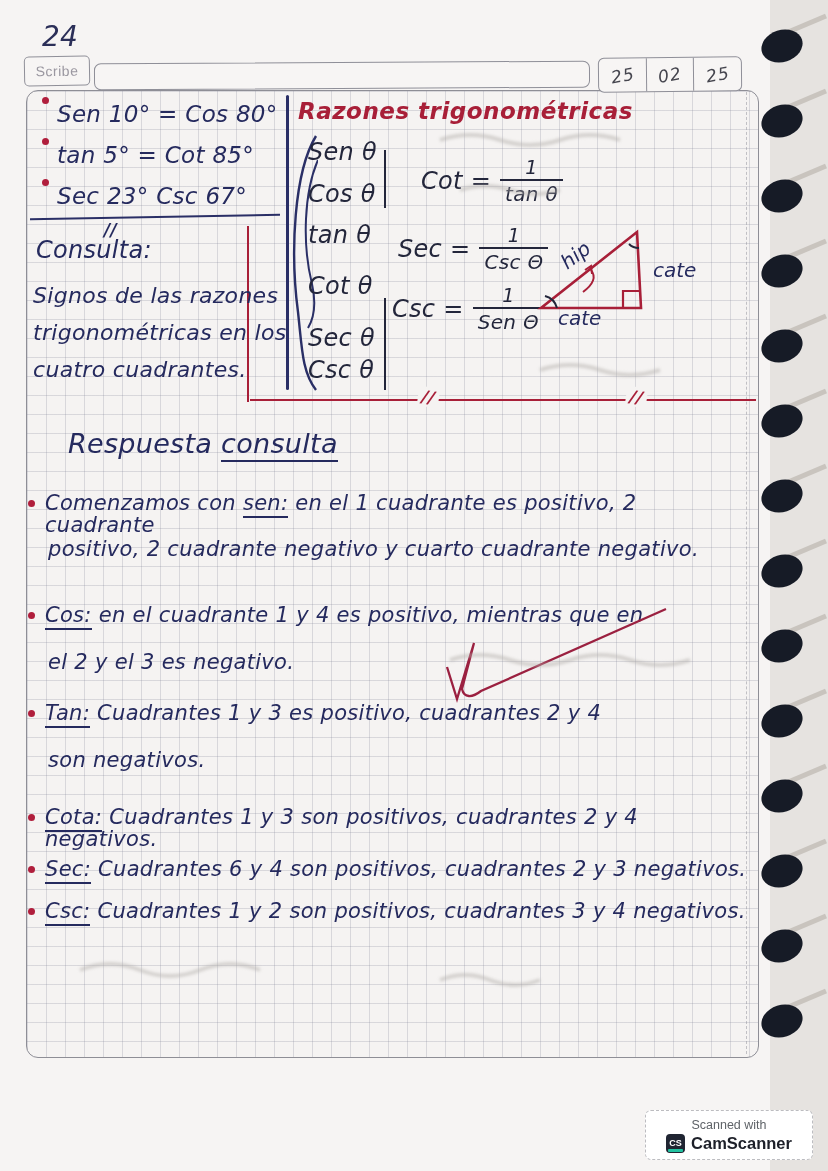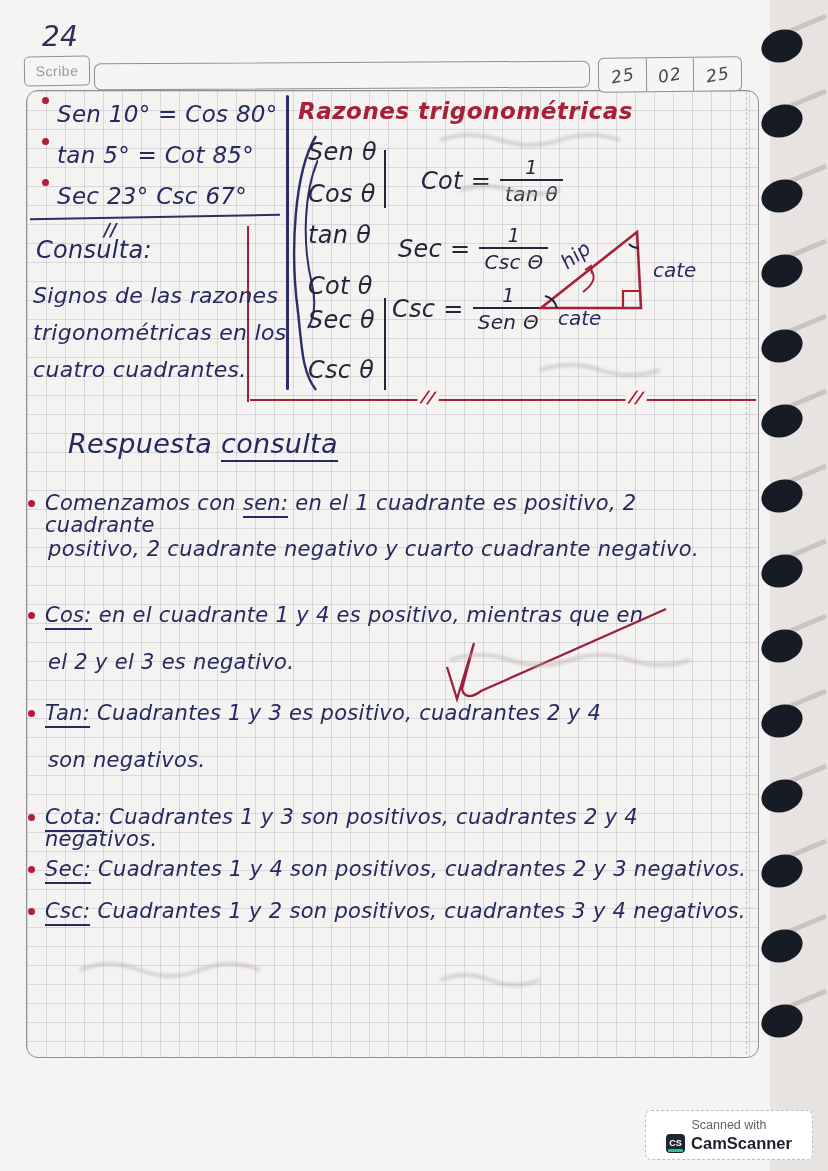--- a/index.html
+++ b/index.html
@@ -134,21 +134,21 @@
 
 <svg class="abs" style="left:288px;top:132px;" width="30" height="262">
   <path d="M28,4 C6,40 2,120 10,180 C14,216 14,240 28,258" fill="none" stroke="#2a2f66" stroke-width="2.4"></path>
   <path d="M30,28 C16,60 14,112 24,152 C28,170 26,186 20,196" fill="none" stroke="#2a2f66" stroke-width="2"></path>
 </svg>
 
 <div class="abs fn-item hand ink-black" style="top:138px;">Sen θ</div>
 <div class="abs fn-item hand ink-black" style="top:180px;">Cos θ</div>
 <div class="abs fn-item hand ink-black" style="top:221px;">tan θ</div>
 <div class="abs fn-item hand ink-black" style="top:272px;">Cot θ</div>
-<div class="abs fn-item hand ink-black" style="top:306px;">Sec θ</div>
+<div class="abs fn-item hand ink-black" style="top:324px;">Sec θ</div>
 <div class="abs fn-item hand ink-black" style="top:356px;">Csc θ</div>
 
 <div class="abs formula hand ink-black" style="left:421px;top:158px;">
   <span>Cot =</span>
   <span class="frac">
     <span class="num">1</span>
     <span class="den">tan θ</span>
   </span>
 </div>
 <div class="abs formula hand ink-black" style="left:398px;top:226px;">
@@ -205,21 +205,21 @@
 </div>
 <div class="abs line2 hand ink-blue" style="top:748px;">son negativos.</div>
 
 <div class="abs bullet hand ink-blue" style="top:806px;">
   <span class="dot" style="top:8px;"></span>
   <span class="txt"><span class="term-u">Cota:</span><span> Cuadrantes 1 y 3 son positivos, cuadrantes 2 y 4 negativos.</span></span>
 </div>
 
 <div class="abs bullet hand ink-blue" style="top:858px;">
   <span class="dot" style="top:8px;"></span>
-  <span class="txt"><span class="term-u">Sec:</span><span> Cuadrantes 1 y 4 son positivos, cuadrantes 2 y 3 negativos.</span></span>
+  <span class="txt"><span class="term-u">Sec:</span><span> Cuadrantes 6 y 4 son positivos, cuadrantes 2 y 3 negativos.</span></span>
 </div>
 
 <div class="abs bullet hand ink-blue" style="top:900px;">
   <span class="dot" style="top:8px;"></span>
   <span class="txt"><span class="term-u">Csc:</span><span> Cuadrantes 1 y 2 son positivos, cuadrantes 3 y 4 negativos.</span></span>
 </div>
 
 <svg class="abs" style="left:425px;top:595px;" width="265" height="130">
   <path d="M22,72 l10,32 l17,-56 l-12,46 c2,9 10,9 19,2 l185,-82" fill="none" stroke="#9b2040" stroke-width="2.3"></path>
 </svg>

